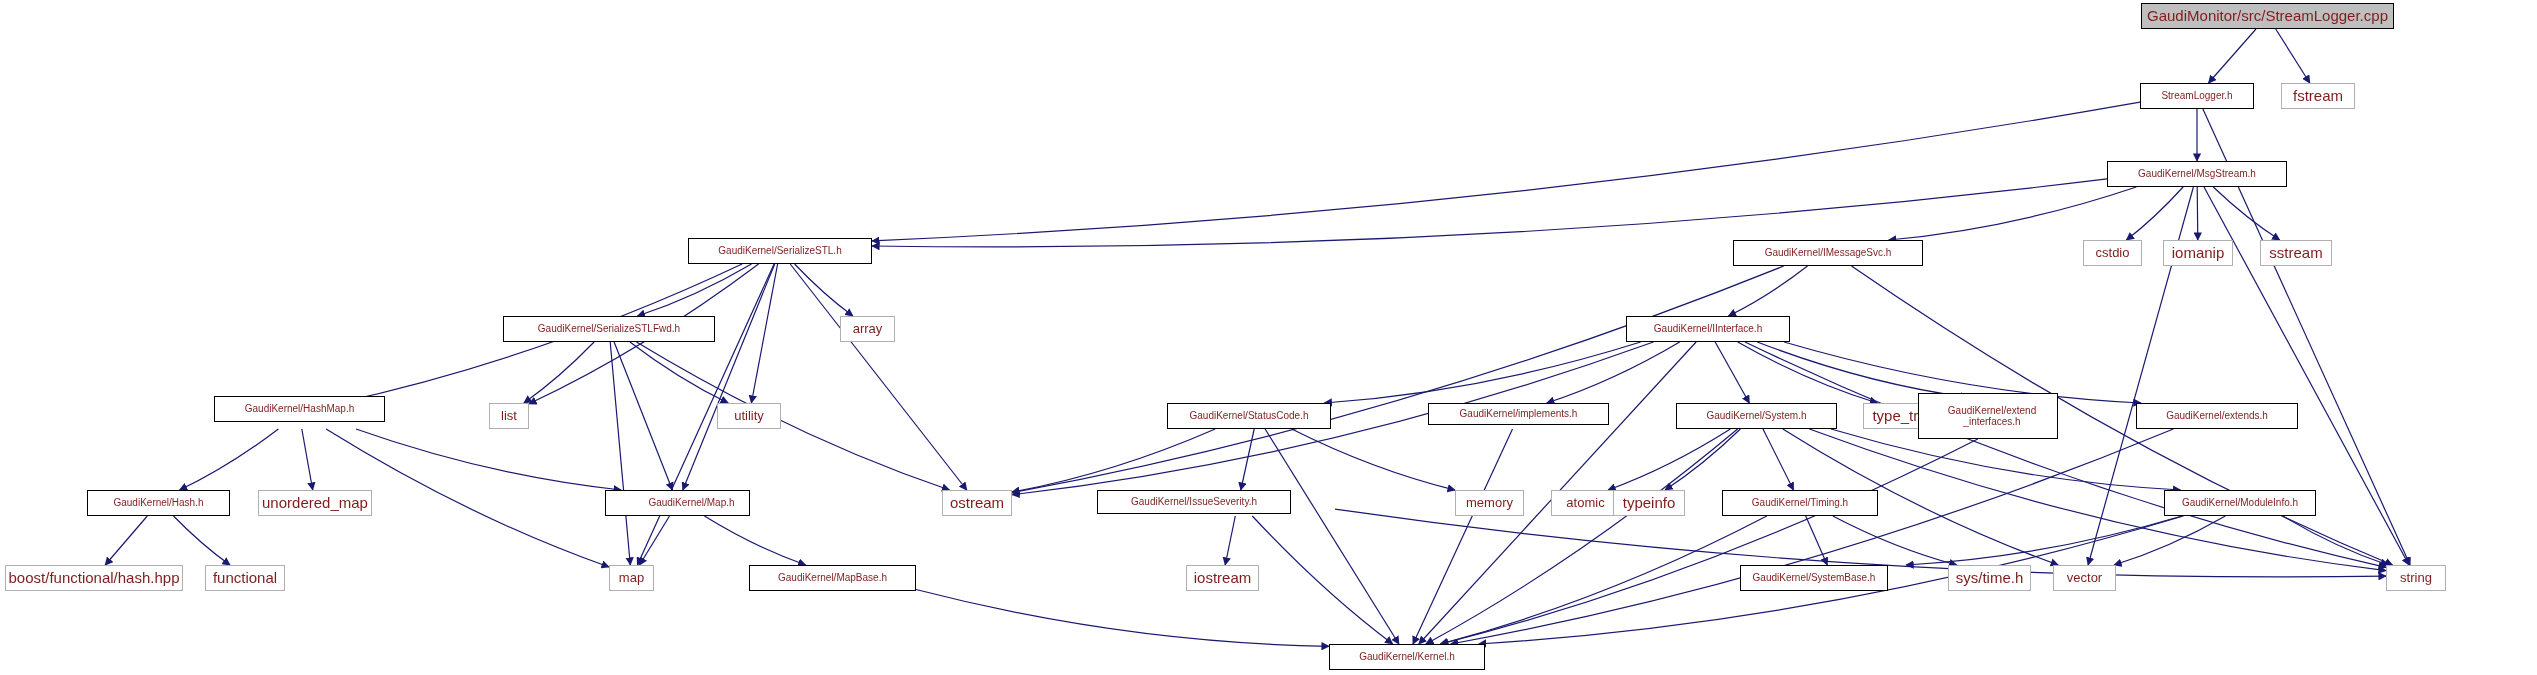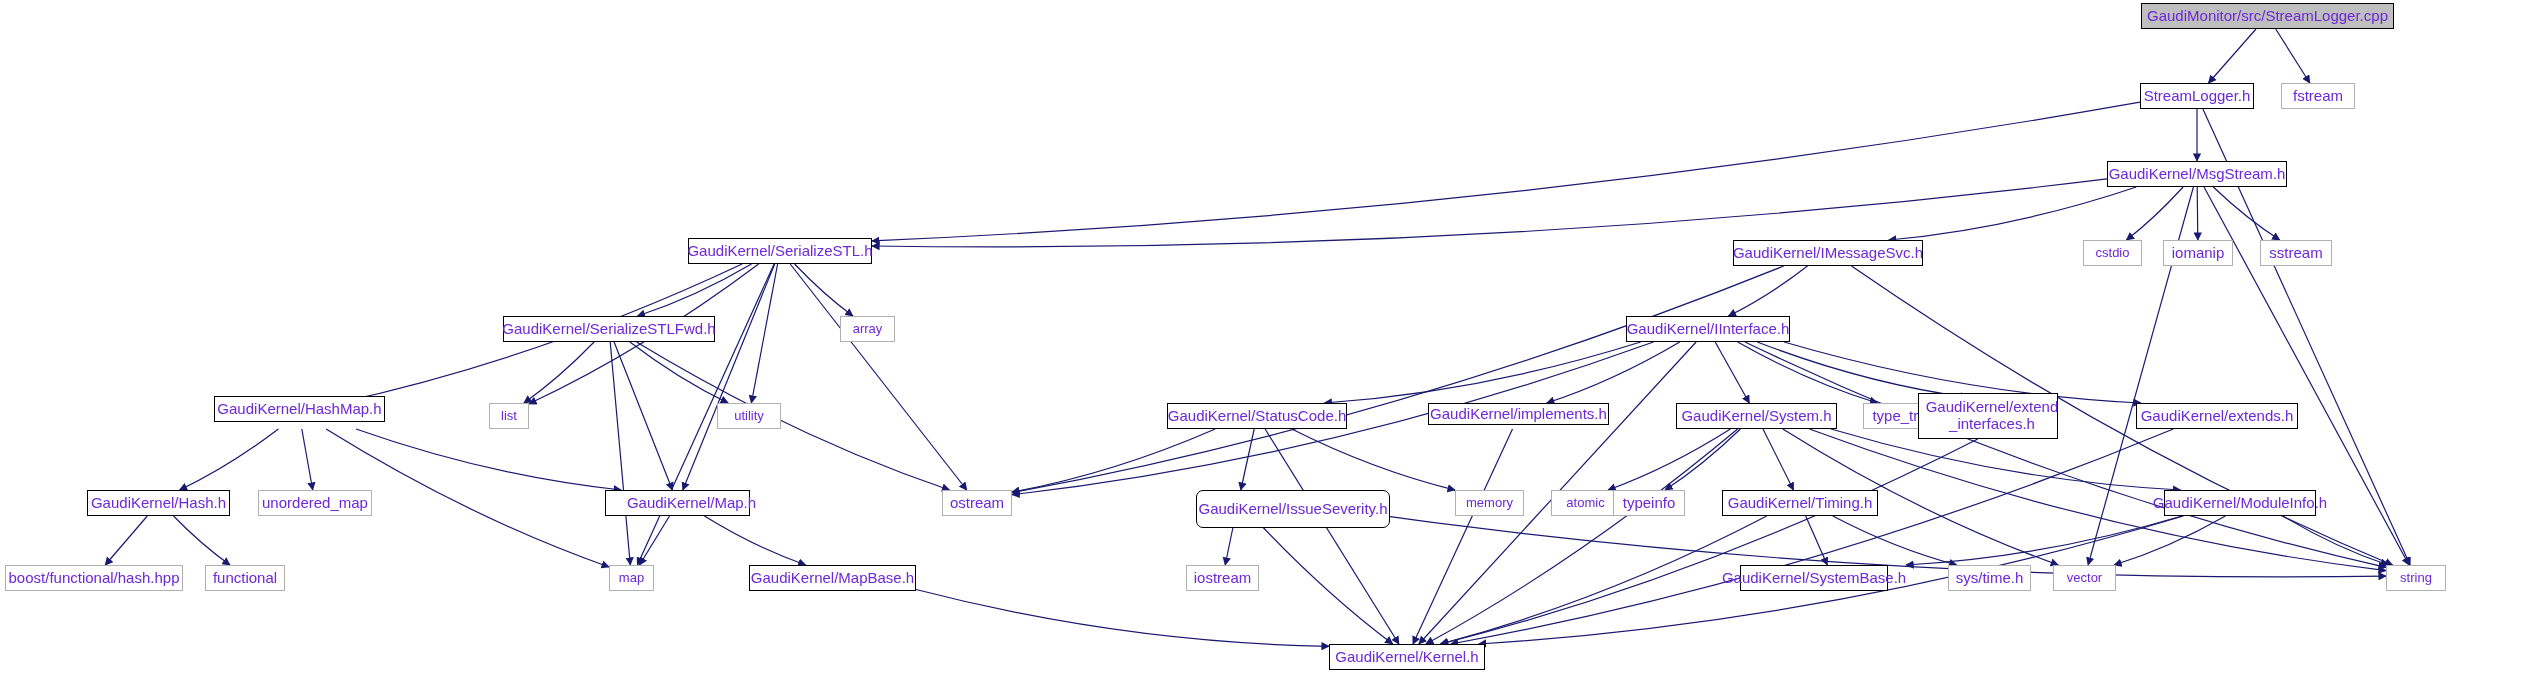--- a/index.html
+++ b/index.html
@@ -24,34 +24,34 @@
     pointer-events: none;
   }
   .node {
     position: absolute;
     box-sizing: border-box;
     display: flex;
     align-items: center;
     justify-content: center;
     text-align: center;
     line-height: 1.12;
-    color: #6d28d9;
+    color: #7f1d1d;
     white-space: pre-line;
     background: #ffffff;
     z-index: 5;
   }
   
   .node.sys {
     border: 1px solid #b0b0b0;
     font-size: 15px;
   }
   
   .node.hdr {
     border: 1.6px solid #000000;
-    font-size: 15px;
+    font-size: 10px;
   }
   
   .node.root {
     border: 1.6px solid #000000;
     background: #bfbfbf;
     font-size: 15px;
   }
   .node.small {
     font-size: 13px;
   }
@@ -148,32 +148,32 @@
       <div class="node sys" style="left: 2163px; top: 240px; width: 70px; height: 26px;">iomanip</div>
       <div class="node sys" style="left: 2260px; top: 240px; width: 72px; height: 26px;">sstream</div>
       <div class="node hdr" style="left: 1733px; top: 240px; width: 190px; height: 26px;">GaudiKernel/IMessageSvc.h</div>
       <div class="node hdr" style="left: 688px; top: 238px; width: 184px; height: 26px;">GaudiKernel/SerializeSTL.h</div>
       <div class="node hdr" style="left: 503px; top: 316px; width: 212px; height: 26px;">GaudiKernel/SerializeSTLFwd.h</div>
       <div class="node sys small" style="left: 840px; top: 316px; width: 55px; height: 26px;">array</div>
       <div class="node hdr" style="left: 1626px; top: 316px; width: 164px; height: 26px;">GaudiKernel/IInterface.h</div>
       <div class="node hdr" style="left: 214px; top: 396px; width: 171px; height: 26px;">GaudiKernel/HashMap.h</div>
       <div class="node sys small" style="left: 489px; top: 403px; width: 40px; height: 26px;">list</div>
       <div class="node sys small" style="left: 717px; top: 403px; width: 64px; height: 26px;">utility</div>
-      <div class="node hdr" style="left: 1167px; top: 403px; width: 180px; height: 26px;">GaudiKernel/StatusCode.h</div>
+      <div class="node hdr" style="left: 1167px; top: 403px; width: 164px; height: 26px;">GaudiKernel/StatusCode.h</div>
       <div class="node hdr" style="left: 1428px; top: 403px; width: 181px; height: 22px;">GaudiKernel/implements.h</div>
       <div class="node hdr" style="left: 1676px; top: 403px; width: 161px; height: 26px;">GaudiKernel/System.h</div>
       <div class="node sys" style="left: 1863px; top: 403px; width: 88px; height: 26px;">type_traits</div>
       <div class="node hdr" style="left: 1918px; top: 393px; width: 140px; height: 46px; padding-left: 8px;">GaudiKernel/extend
 _interfaces.h</div>
       <div class="node hdr" style="left: 2136px; top: 403px; width: 162px; height: 26px;">GaudiKernel/extends.h</div>
       <div class="node hdr" style="left: 87px; top: 490px; width: 143px; height: 26px;">GaudiKernel/Hash.h</div>
       <div class="node sys" style="left: 258px; top: 490px; width: 114px; height: 26px;">unordered_map</div>
       <div class="node hdr" style="left: 605px; top: 490px; width: 145px; height: 26px; padding-left: 28px;">GaudiKernel/Map.h</div>
       <div class="node sys" style="left: 942px; top: 490px; width: 70px; height: 26px;">ostream</div>
-      <div class="node hdr" style="left: 1196px; top: 490px; width: 194px; height: 38px; border-radius: 7px;">GaudiKernel/IssueSeverity.h</div>
+      <div class="node hdr" style="left: 1097px; top: 490px; width: 194px; height: 24px;">GaudiKernel/IssueSeverity.h</div>
       <div class="node sys small" style="left: 1455px; top: 490px; width: 69px; height: 26px;">memory</div>
       <div class="node sys small" style="left: 1551px; top: 490px; width: 69px; height: 26px;">atomic</div>
       <div class="node sys" style="left: 1613px; top: 490px; width: 72px; height: 26px;">typeinfo</div>
       <div class="node hdr" style="left: 1722px; top: 490px; width: 156px; height: 26px;">GaudiKernel/Timing.h</div>
       <div class="node hdr" style="left: 2164px; top: 490px; width: 152px; height: 26px;">GaudiKernel/ModuleInfo.h</div>
       <div class="node sys" style="left: 5px; top: 565px; width: 178px; height: 26px;">boost/functional/hash.hpp</div>
       <div class="node sys" style="left: 205px; top: 565px; width: 80px; height: 26px;">functional</div>
       <div class="node sys small" style="left: 609px; top: 565px; width: 45px; height: 26px;">map</div>
       <div class="node hdr" style="left: 749px; top: 565px; width: 167px; height: 26px;">GaudiKernel/MapBase.h</div>
       <div class="node sys" style="left: 1186px; top: 565px; width: 73px; height: 26px;">iostream</div>

